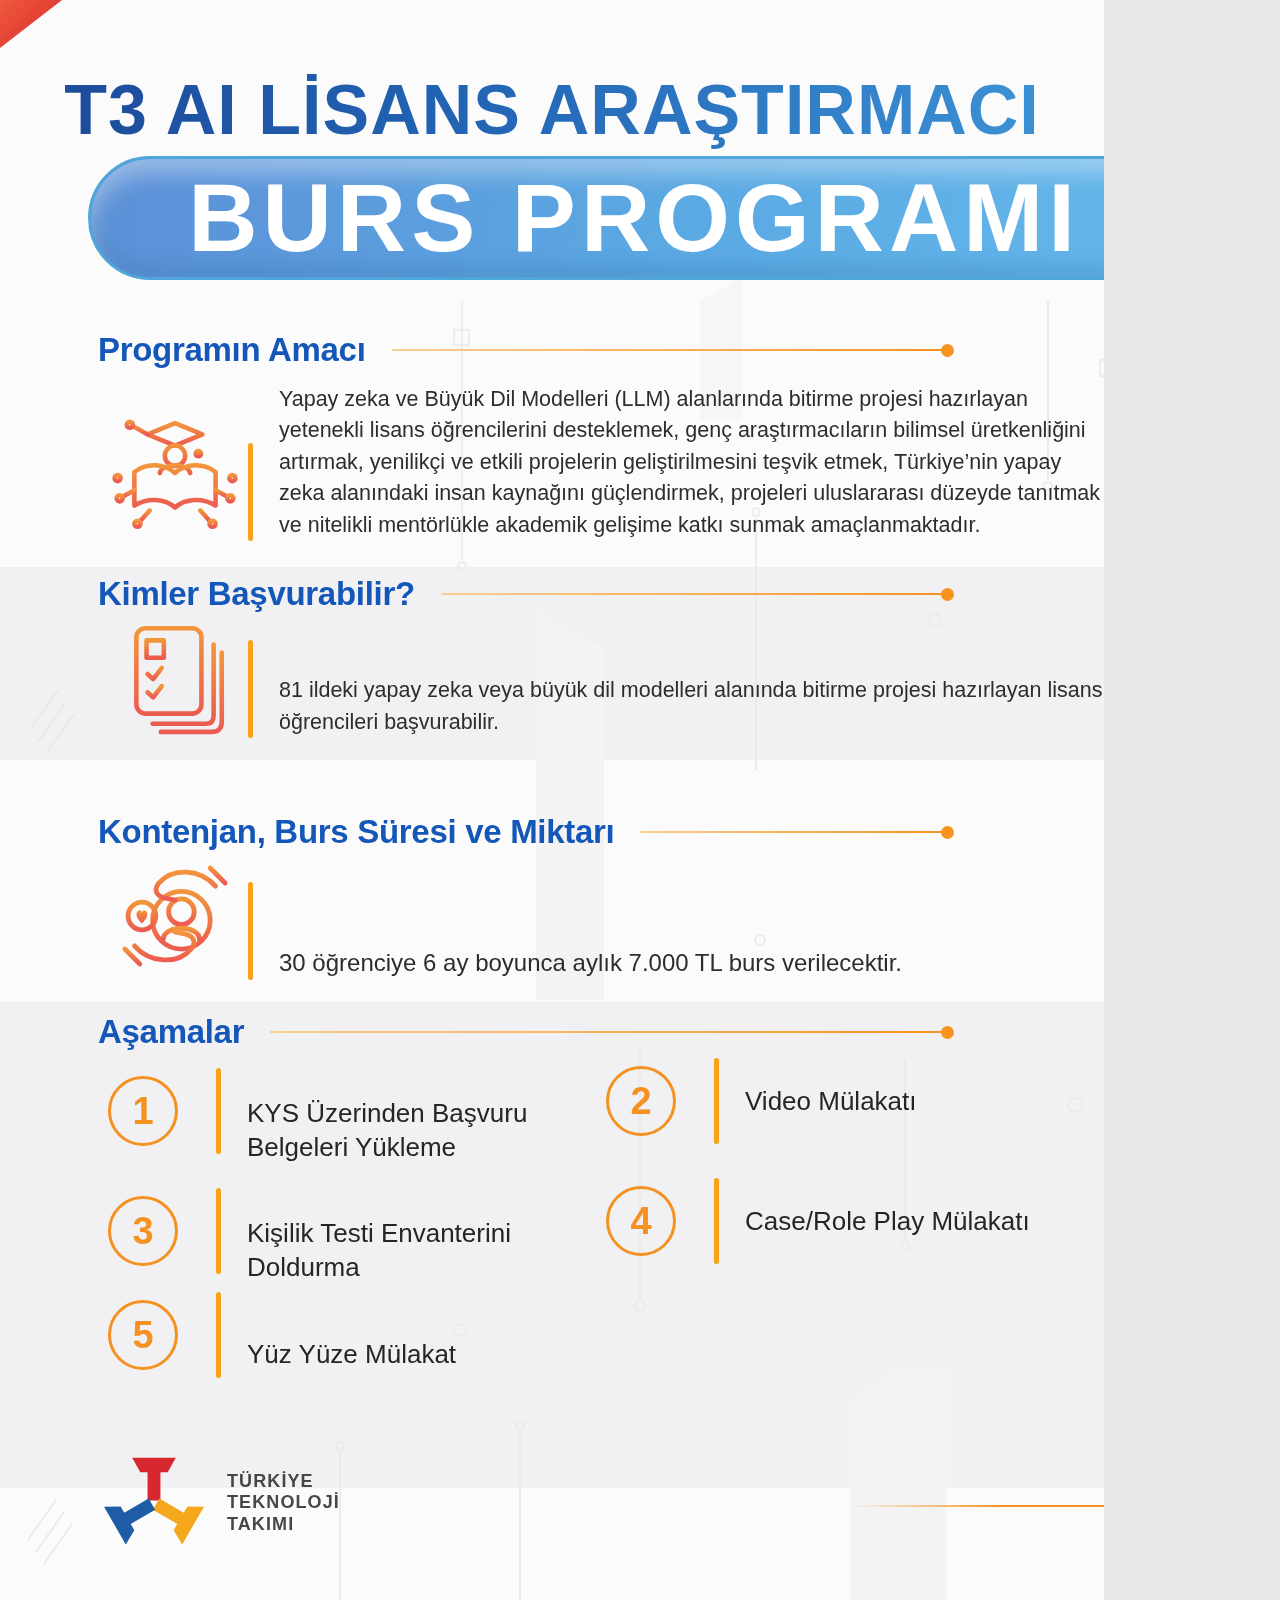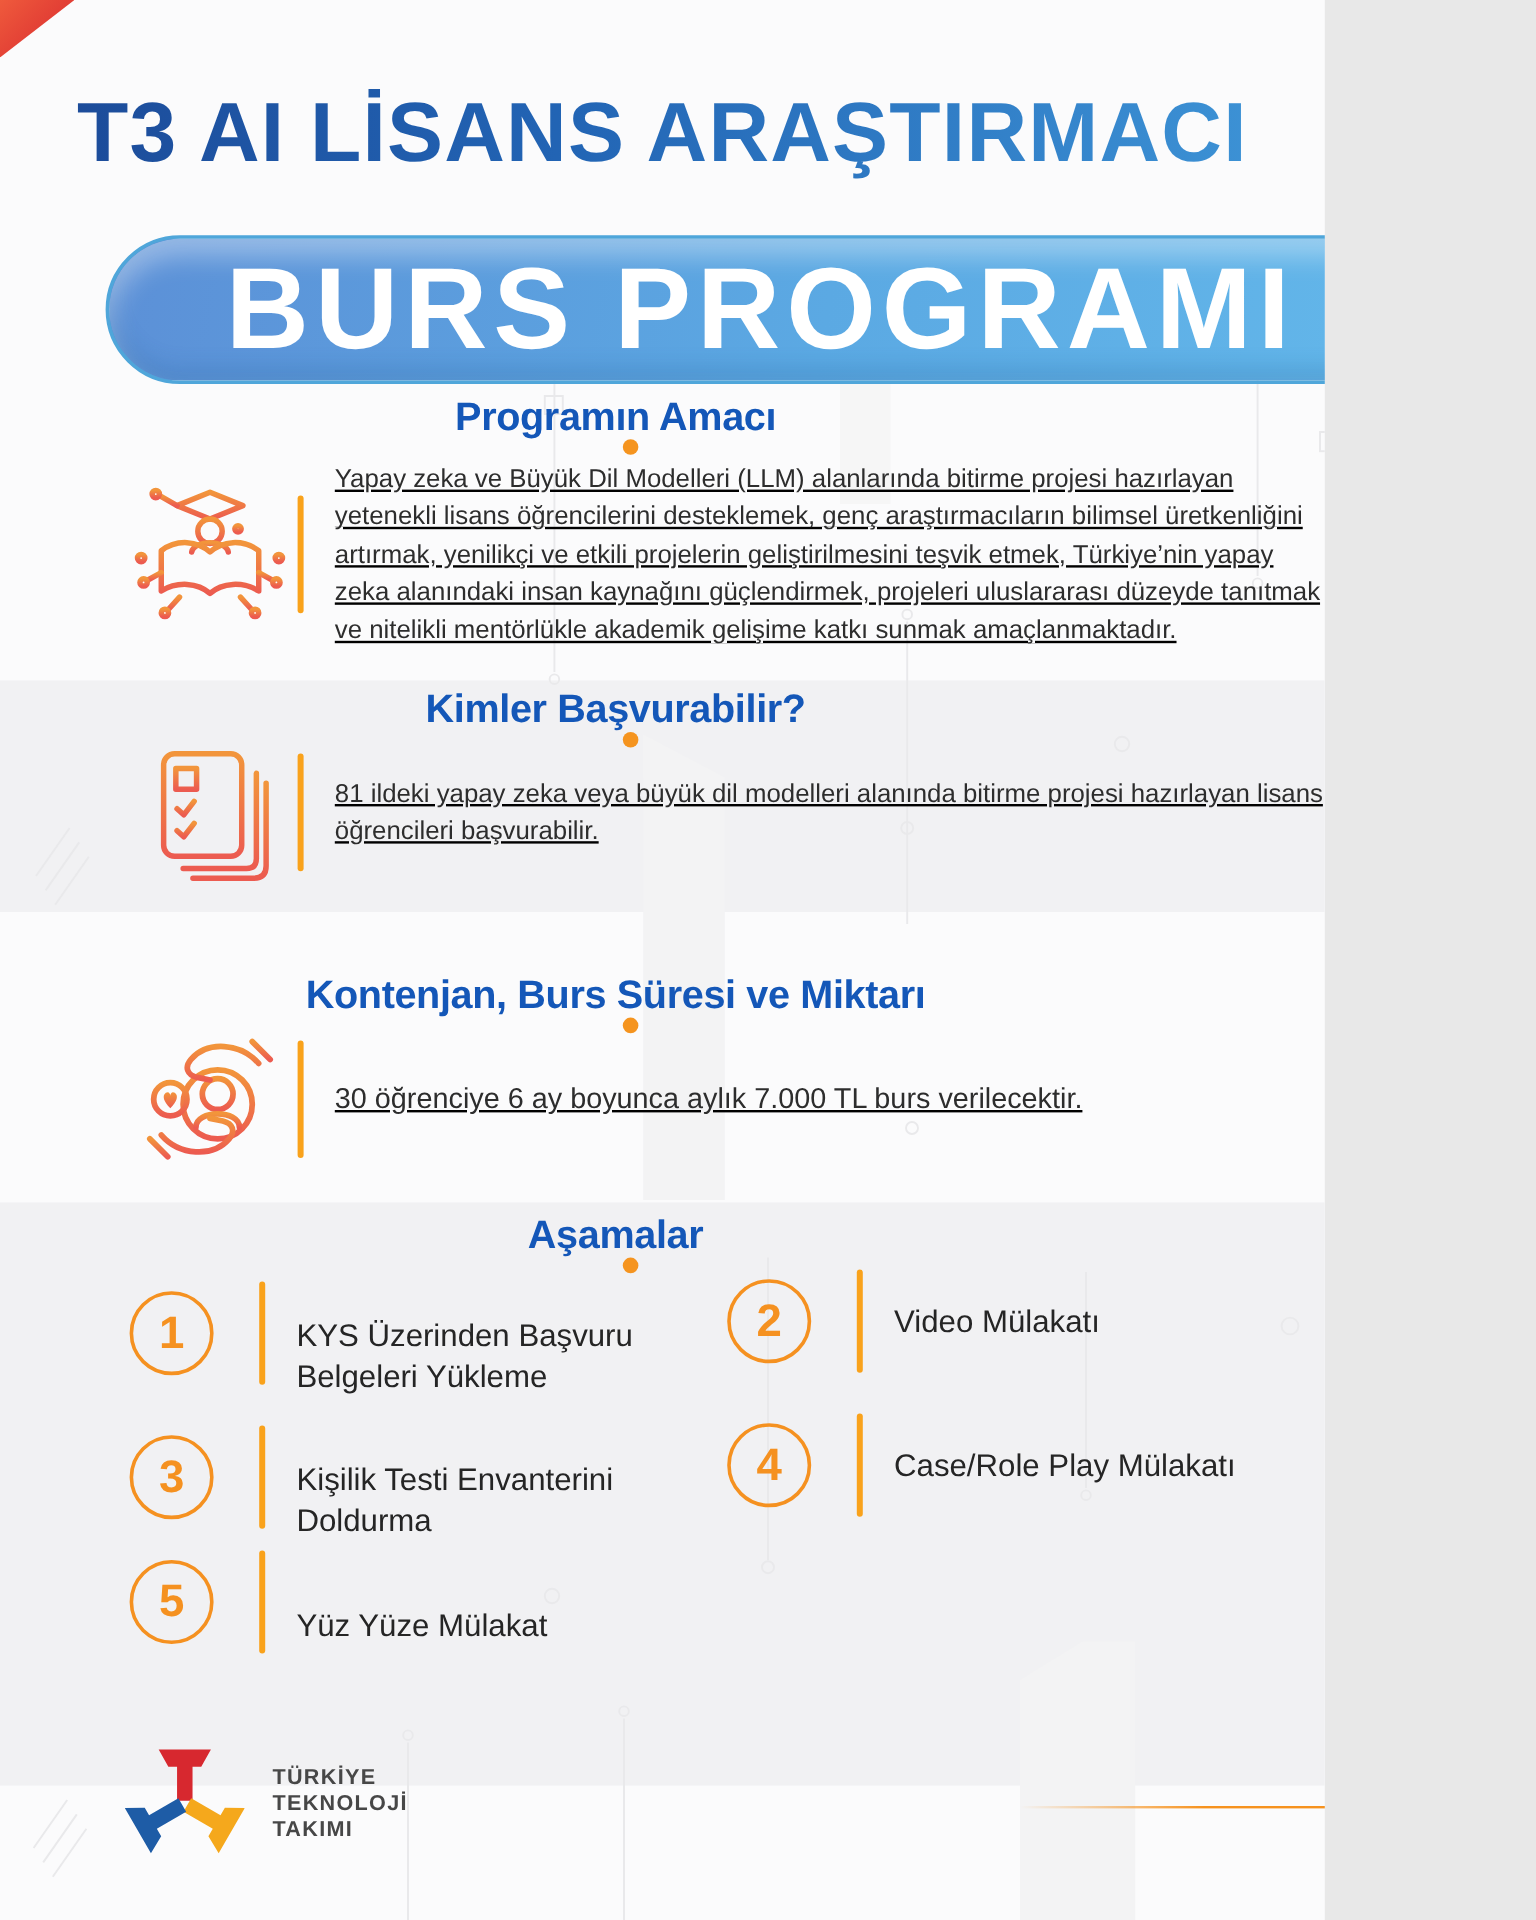--- a/index.html
+++ b/index.html
@@ -27,32 +27,32 @@
     background:linear-gradient(90deg,#1b4896 0%,#2264b4 42%,#3f96d8 100%);
     -webkit-background-clip:text;background-clip:text;color:transparent;
     white-space:nowrap;
   }
   .banner{
     position:absolute;left:88px;top:156px;width:1092px;height:124px;
     border-radius:64px;
     background:linear-gradient(100deg,#5c90d7 0%,#5ba9e3 55%,#63b7ea 100%);
     border:3px solid #4fa6da;
     box-shadow:inset 0 14px 22px rgba(255,255,255,.38), inset 0 -10px 18px rgba(28,90,150,.22);
-    display:flex;align-items:center;justify-content:center;box-sizing:border-box;margin-top:40px;
+    display:flex;align-items:center;justify-content:center;box-sizing:border-box;
   }
   .banner span{
     color:#ffffff;font-size:96px;font-weight:800;letter-spacing:5px;white-space:nowrap;
   }
   
-  .sec-head{position:absolute;left:98px;right:150px;display:flex;align-items:center;height:44px;flex-direction:column;}
+  .sec-head{position:absolute;left:98px;right:150px;display:flex;align-items:center;height:44px;}
   .sec-head h2{margin:0 26px 0 0;font-size:33px;font-weight:800;color:#1457b8;letter-spacing:-.3px;white-space:nowrap;}
   .rule{flex:1;height:2.5px;border-radius:2px;background:linear-gradient(90deg,#f8ce93,#f5941f);}
   .dot{width:13px;height:13px;border-radius:50%;background:#f5941f;margin-left:-2px;flex:none;}
   
-  .sec-body{position:absolute;left:104px;display:flex;align-items:center;text-decoration:underline;}
+  .sec-body{position:absolute;left:104px;display:flex;align-items:flex-end;}
   .icon-box{width:142px;display:flex;justify-content:center;flex:none;}
   .vbar{width:5px;height:98px;border-radius:3px;background:#f9a21b;margin:0 26px 0 2px;flex:none;}
   .sec-text{margin:0;font-size:21.5px;line-height:1.46;color:#2d2d2d;}
   .w880{max-width:880px;}
   .w840{max-width:840px;}
   .w800{max-width:800px;}
   
   .step{position:absolute;display:flex;align-items:center;}
   .step-circle{
     width:70px;height:70px;border:3.5px solid #f59120;border-radius:50%;

